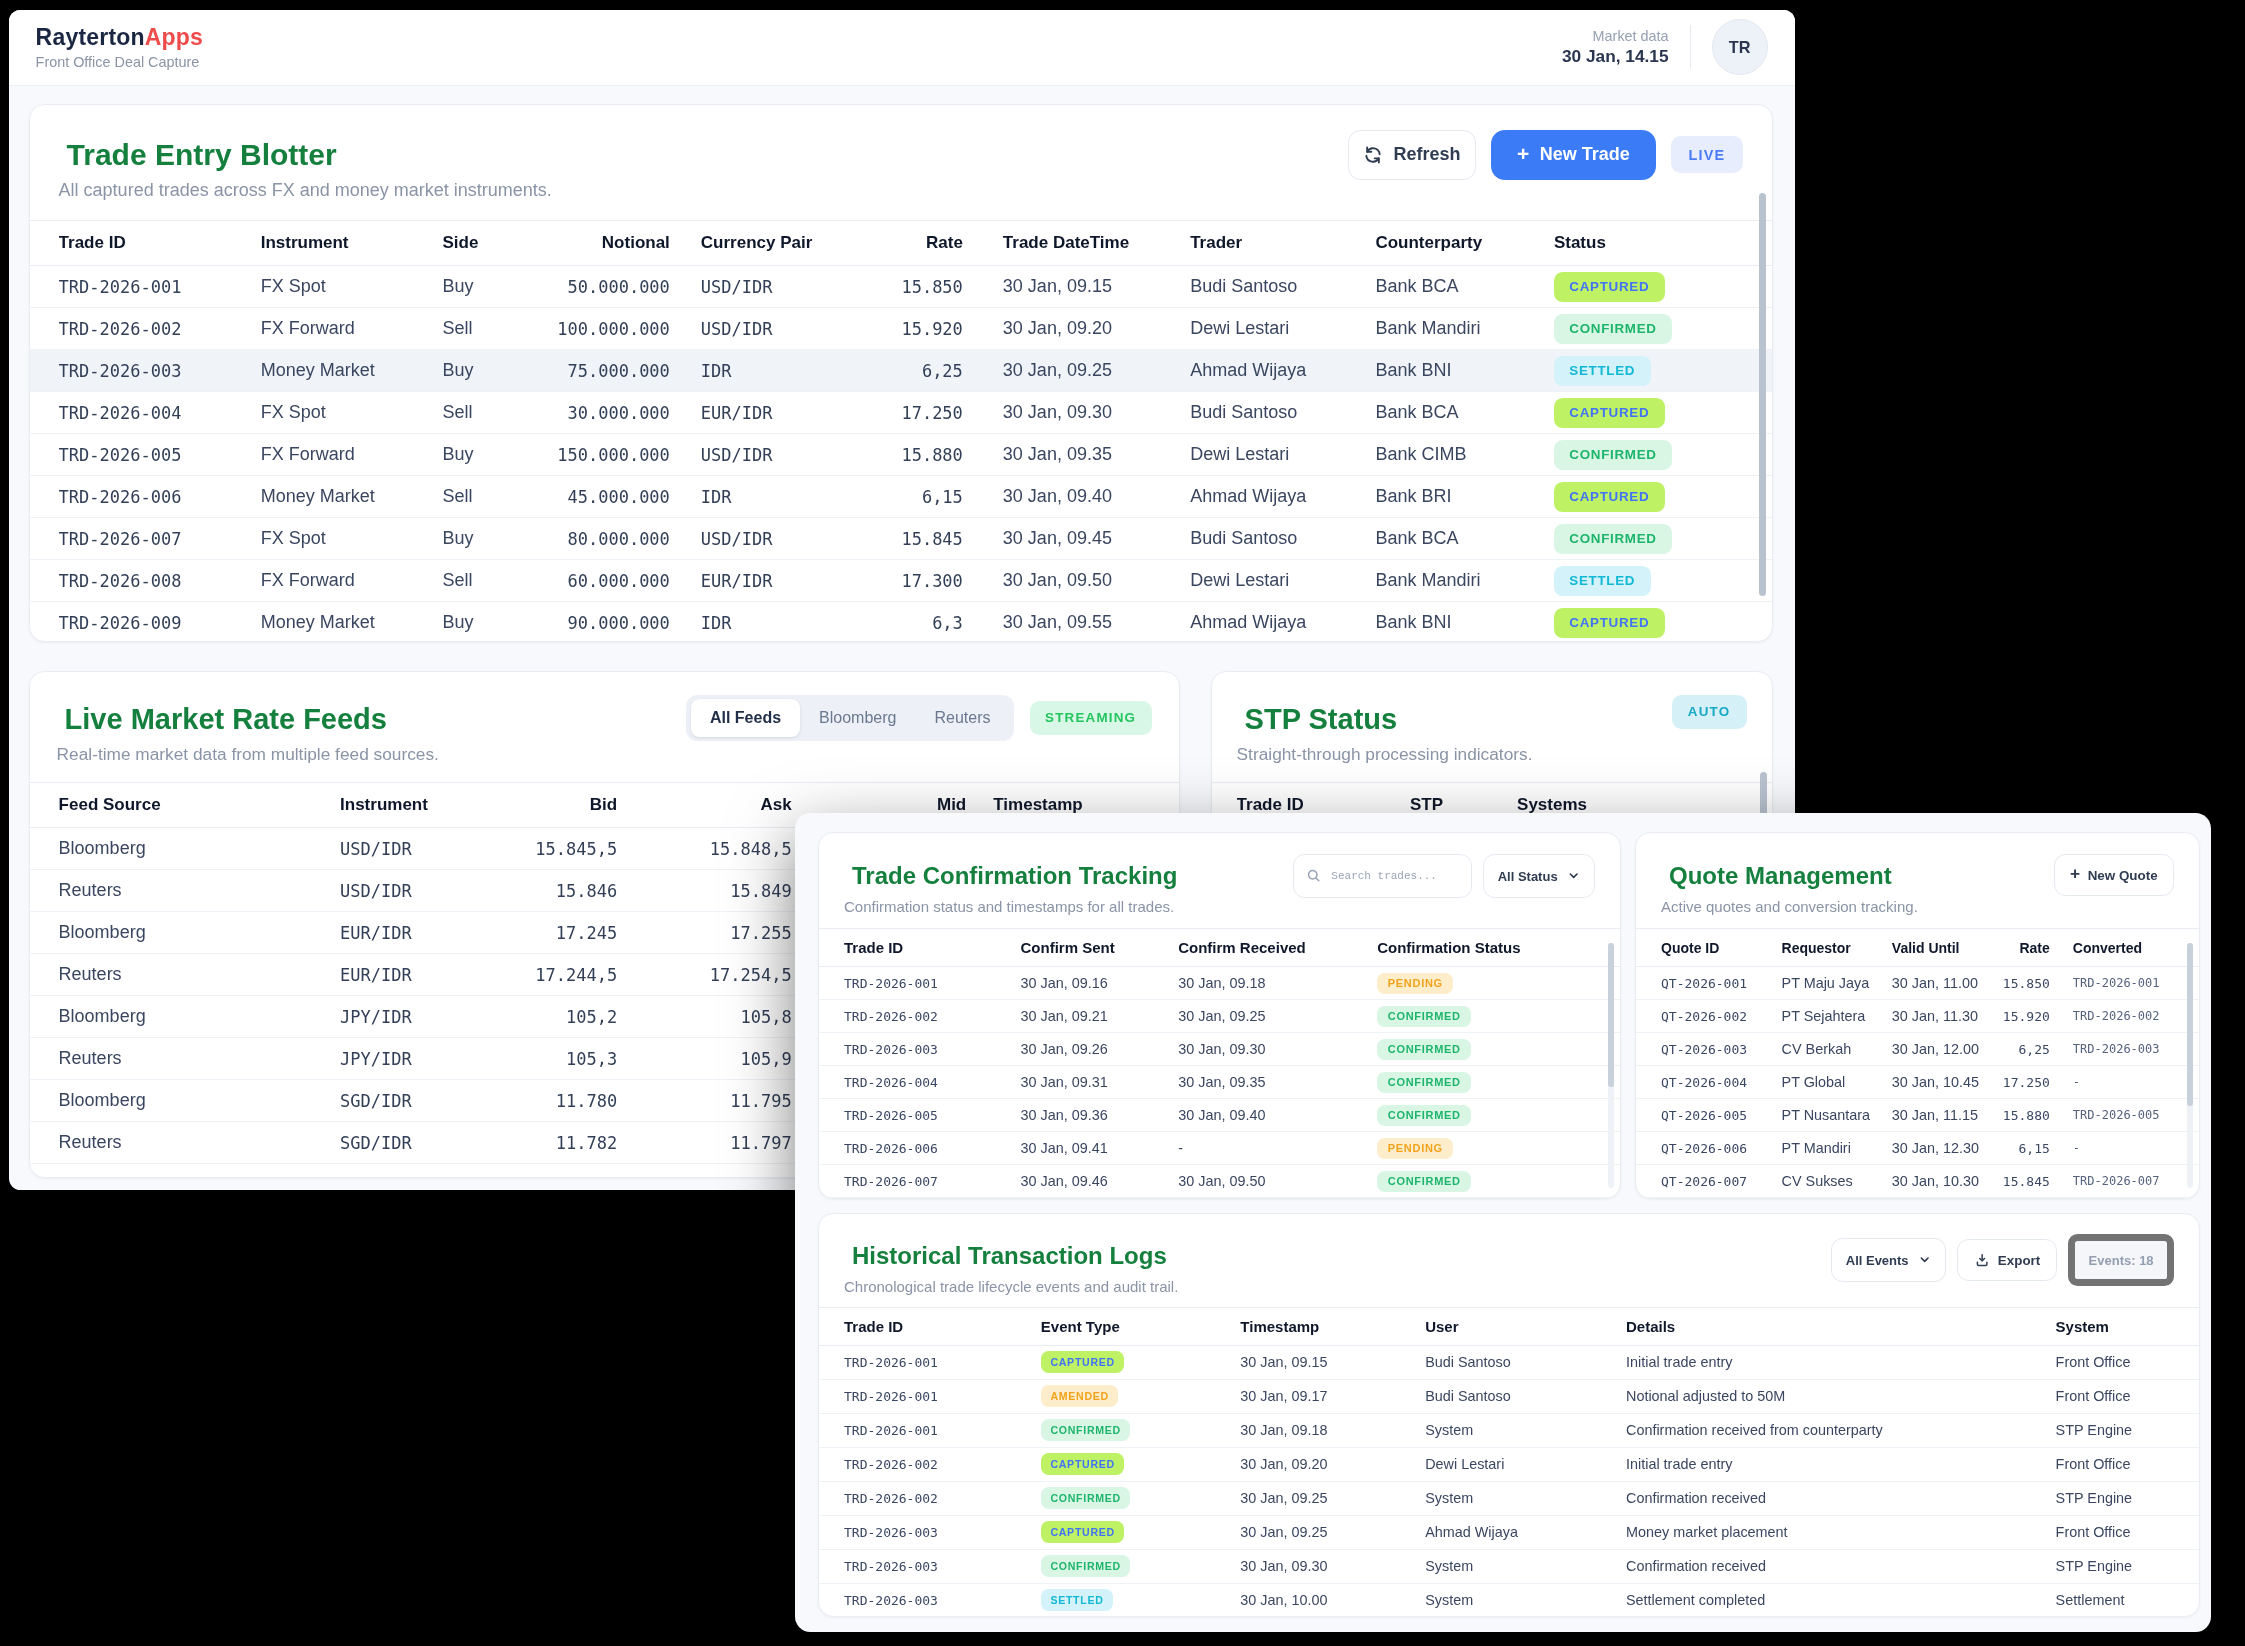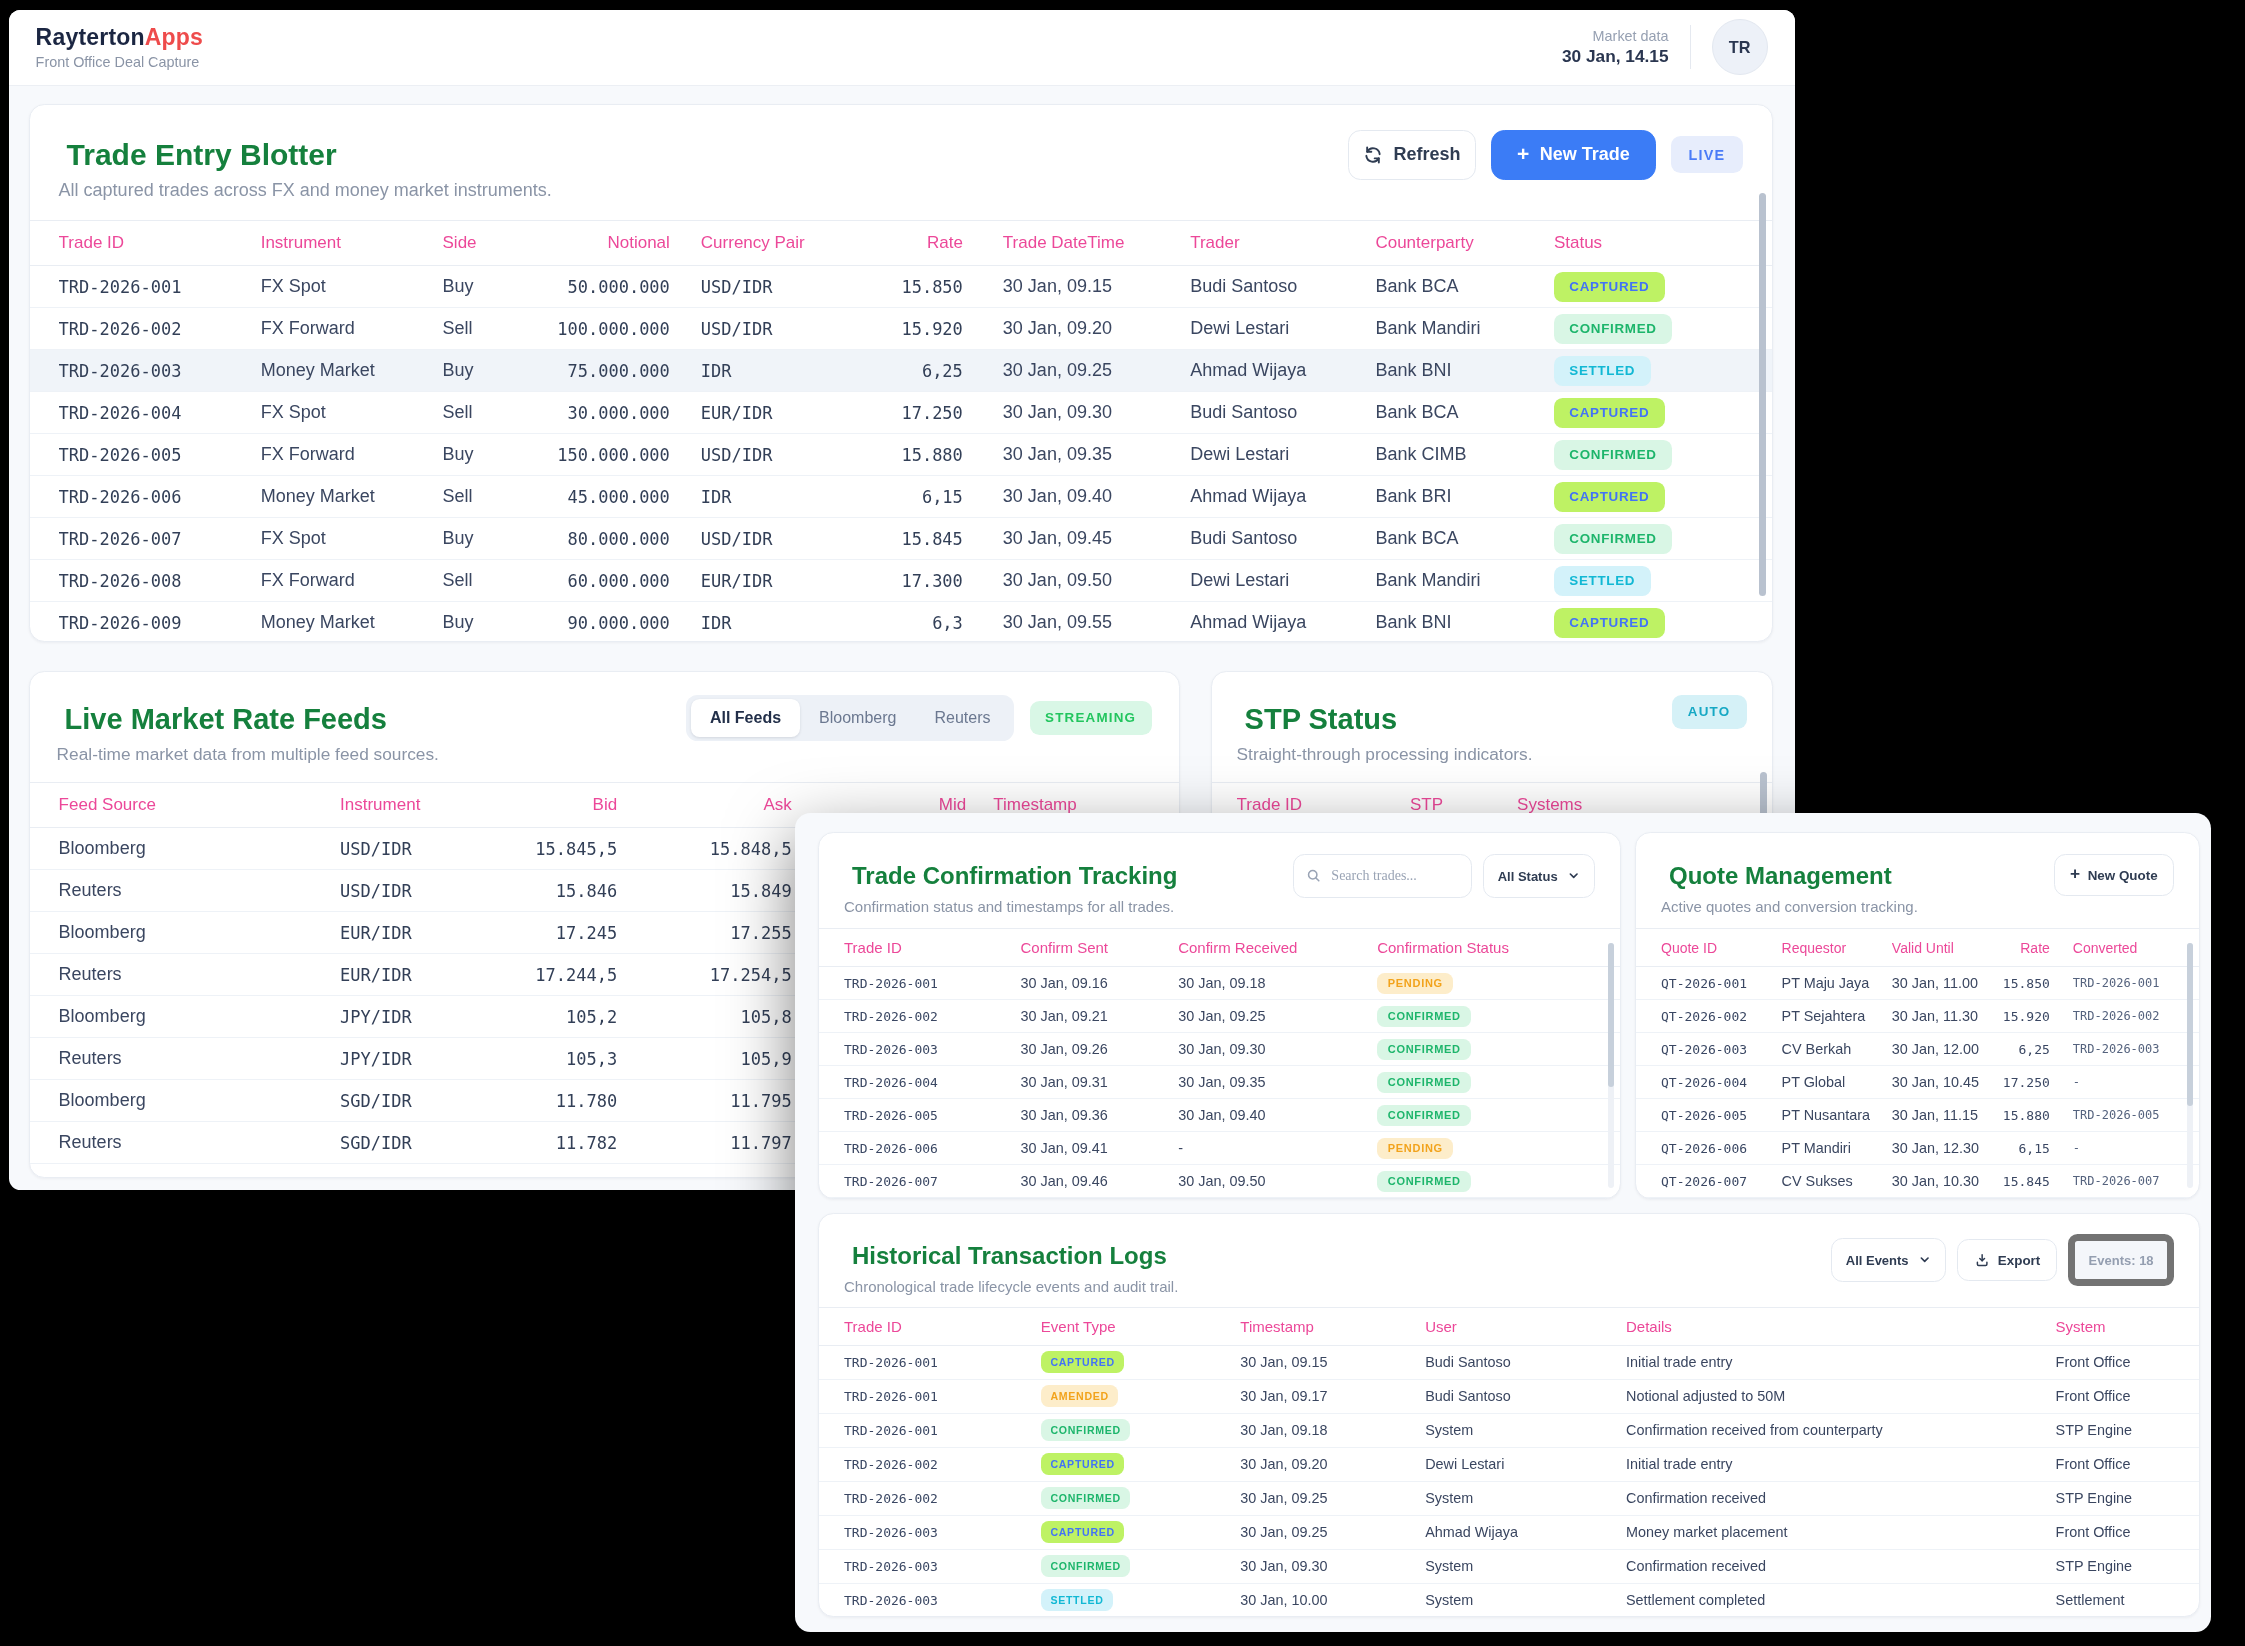--- a/index.html
+++ b/index.html
@@ -51,21 +51,21 @@
   .pill-auto{background:#d5f1f7;color:#16a8c4;font-size:13.4px;padding:9.6px 16.3px;}
 
   .btn{display:inline-flex;align-items:center;gap:10.6px;border-radius:12.5px;cursor:pointer;
        font-family:inherit;font-weight:600;border:1px solid #e4e9f0;background:#fff;color:#2f3c52;}
   .btn-refresh{font-size:18px;padding:0 14px;height:50px;}
   .btn-primary{background:#3b7cf6;border-color:#3b7cf6;color:#fff;font-size:18px;padding:0 25px;height:50px;border-radius:13.4px;}
   .btn-sm{font-size:13.4px;height:42px;padding:0 15.4px;border-radius:11.5px;gap:7.7px;}
   .plus{font-size:21px;font-weight:600;line-height:1;margin-top:-1.9px;}
 
   
-  .thead{color:#ec4899;font-weight:400;border-top:1px solid #e9edf3;border-bottom:1px solid #e9edf3;}
+  .thead{color:#0f172a;font-weight:700;border-top:1px solid #e9edf3;border-bottom:1px solid #e9edf3;}
   .trow{border-bottom:1px solid #eef2f7;color:#3a4660;}
   .trow.hl{background:#f0f4f9;}
   .trow:last-child{border-bottom:none;}
   .cell{overflow:hidden;white-space:nowrap;text-overflow:ellipsis;}
 
   
   .card-blotter{left:20px;top:94px;width:1742px;height:536px;}
   .card-blotter .card-head{padding:25px 29px 19px;}
   .card-blotter .card-title{font-size:30px;}
   .card-blotter .card-sub{font-size:18px;margin-top:8.6px;}
@@ -106,21 +106,21 @@
   .card-stp .mono{font-size:16.3px;color:#323f57;}
   .card-stp .badge{font-size:12.5px;padding:6.7px 12.5px;}
 
   
   .card-tct{left:23px;top:19px;width:801px;height:365px;}
   .card-tct .card-head{padding:21px 25px 13.4px;}
   .card-tct .card-title{font-size:24px;}
   .card-tct .card-sub{font-size:15px;margin-top:6.7px;}
   .search-box{display:flex;align-items:center;gap:7.7px;border:1px solid #e4e9f0;border-radius:11.5px;
               height:42px;padding:0 12.5px;background:#fff;width:152px;}
-  .search-box input{border:none;outline:none;font-family:Liberation Serif, serif;font-size:14px;color:#c2410c;width:100%;background:transparent;}
+  .search-box input{border:none;outline:none;font-family:Liberation Mono, monospace;font-size:11px;color:#c2410c;width:100%;background:transparent;}
   .search-box input::placeholder{color:#9aa4b5;}
   .select{display:inline-flex;align-items:center;justify-content:space-between;gap:9.6px;
           border:1px solid #e4e9f0;border-radius:11.5px;height:42px;padding:0 13.4px;background:#fff;
           font-size:13px;font-weight:700;color:#2f3c52;cursor:pointer;white-space:nowrap;}
   .tg-tct{display:grid;grid-template-columns:23.5% 21% 26.5% 29%;align-items:center;padding:0 25px;}
   .card-tct .thead{height:37px;font-size:15px;}
   .card-tct .trow{height:32px;font-size:14.4px;}
   .card-tct .mono{font-size:13px;color:#3a4763;}
   .card-tct .badge,.card-qm .badge{font-size:11px;padding:4.8px 10.6px;border-radius:7.7px;}
 

